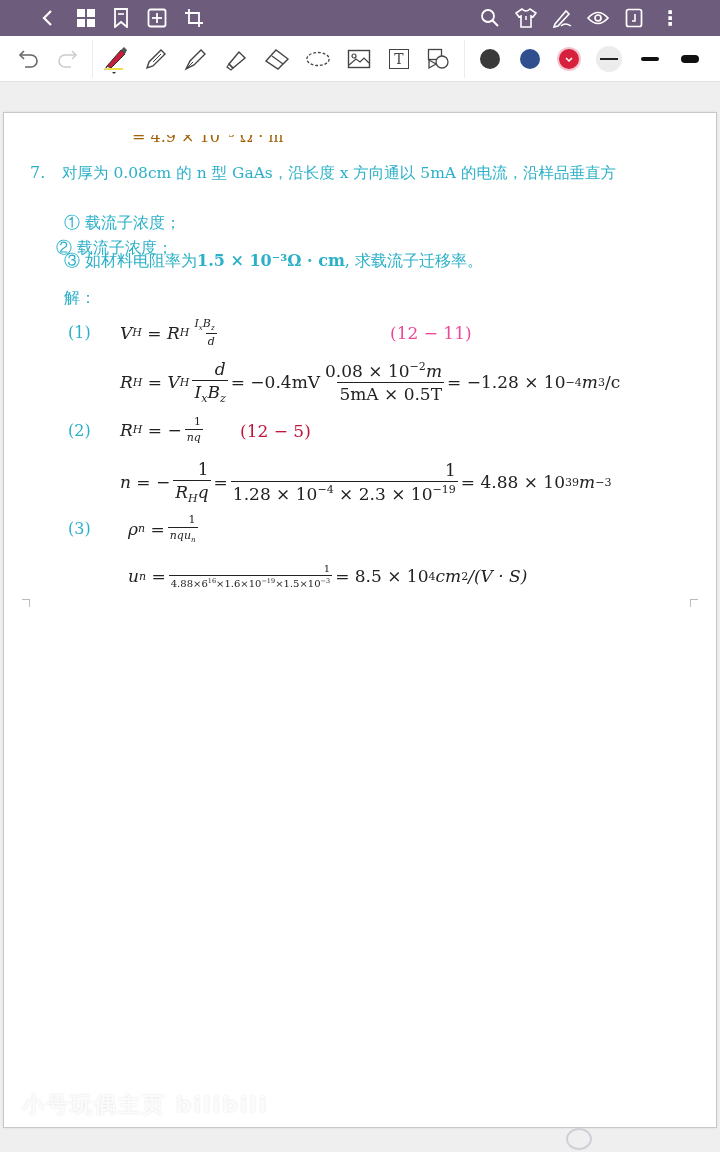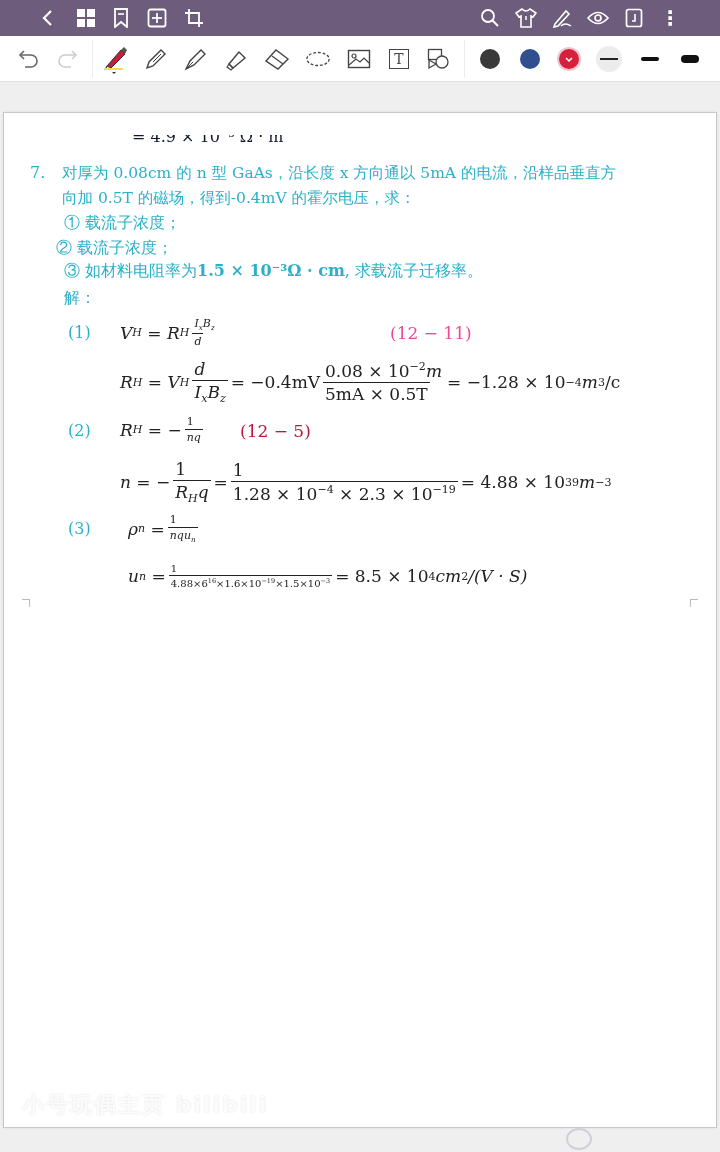--- a/index.html
+++ b/index.html
@@ -8,21 +8,21 @@
   .topbar .ico { position: absolute; top: 6px; width: 24px; height: 24px; display: flex; align-items: center; justify-content: center; color: #fff; }
   .toolbar { position: absolute; left: 0; top: 36px; width: 720px; height: 46px; background: #ffffff; border-bottom: 1px solid #e2e2e2; }
   .toolbar .ico { position: absolute; top: 10px; width: 26px; height: 26px; display: flex; align-items: center; justify-content: center; }
   .toolbar .sep { position: absolute; top: 4px; width: 1px; height: 38px; background: #ececec; }
   .swatch { position: absolute; top: 13px; width: 20px; height: 20px; border-radius: 50%; }
   .page { position: absolute; left: 3px; top: 112px; width: 714px; height: 1016px; background: #fff; border: 1px solid #c8c8c8; box-shadow: 0 0 2px rgba(0,0,0,0.1); }
   .red { color: #c0143c; }
   .q-text { position: absolute; font-family: "DejaVu Serif", serif; font-size: 16px; color: #2bb0c8; white-space: nowrap; }
   .math { position: absolute; font-family: "DejaVu Serif", serif; color: #222; white-space: nowrap; display: flex; align-items: center; }
   .math i { font-style: italic; }
-  .frac { display: inline-flex; flex-direction: column; align-items: flex-start; vertical-align: middle; margin: 0 3px; }
+  .frac { display: inline-flex; flex-direction: column; align-items: flex-end; vertical-align: middle; margin: 0 3px; }
   .frac .num { padding: 0 2px 1px; }
   .frac .den { border-top: 1px solid #222; padding: 1px 2px 0; }
   .small { font-size: 11px; }
   sub, sup { font-size: 0.65em; }
   .label { position: absolute; font-family: "DejaVu Serif", serif; font-size: 16px; color: #2bb0c8; }
   .corner { position: absolute; width: 8px; height: 8px; }
   .home-ind { position: absolute; left: 566px; top: 1128px; width: 26px; height: 22px; border: 2px solid #d0d0d8; border-radius: 50%; }
   .watermark { position: absolute; left: 22px; top: 1090px; font-size: 22px; color: rgba(255,255,255,0.85); font-weight: bold; letter-spacing: 2px; text-shadow: 0 0 2px #ddd; }
 </style>
 </head>
@@ -174,30 +174,29 @@
       </svg>
   </div>
   <div style="position:absolute;left:596px;top:10px;width:26px;height:26px;border-radius:50%;background:#ececec;">
     <div style="position:absolute;left:4px;top:12px;width:18px;height:1.5px;background:#222;"></div>
   </div>
   <div style="position:absolute;left:641px;top:21px;width:18px;height:4px;border-radius:2px;background:#111;"></div>
   <div style="position:absolute;left:681px;top:19px;width:18px;height:8px;border-radius:4px;background:#111;"></div>
 </div>
 
 <div class="page">
-  <div style="position:absolute;left:128px;top:22px;height:10px;overflow:hidden;font-family:'DejaVu Serif',serif;font-size:16px;color:#0f172a;">
+  <div style="position:absolute;left:128px;top:22px;height:10px;overflow:hidden;font-family:'DejaVu Serif',serif;font-size:16px;color:#a16207;">
     <span style="position:relative;top:-8px;">= 4.9 × 10⁻³ Ω · m</span>
   </div>
 
   <div class="q-text" style="left:26px;top:50px;">7.</div>
   <div class="q-text" style="left:58px;top:50px;font-size:15.5px;">对厚为 0.08cm 的 n 型 GaAs，沿长度 x 方向通以 5mA 的电流，沿样品垂直方</div>
-  <div class="q-text" style="left:58px;top:75px;font-size:15.5px;">向加 0.5T 的磁场，得到-0.4mV 的霍尔电压，求：</div>
   <div class="q-text" style="left:60px;top:100px;">① 载流子浓度；</div>
   <div class="q-text" style="left:52px;top:125px;">② 载流子浓度；</div>
-  <div class="q-text" style="left:60px;top:148px;">
+  <div class="q-text" style="left:60px;top:138px;">
     <span>③ 如材料电阻率为</span><b>1.5 × 10⁻³Ω · cm</b><span>, 求载流子迁移率。</span>
   </div>
   <div class="q-text" style="left:60px;top:175px;">解：</div>
 
   <div class="label" style="left:64px;top:210px;">(1)</div>
   <div class="math" style="left:116px;top:204px;font-size:17px;">
     <i>V</i><sub><i>H</i></sub>
     &nbsp;<span>=</span>&nbsp;
     <i>R</i><sub><i>H</i></sub>
     <span class="frac small">

